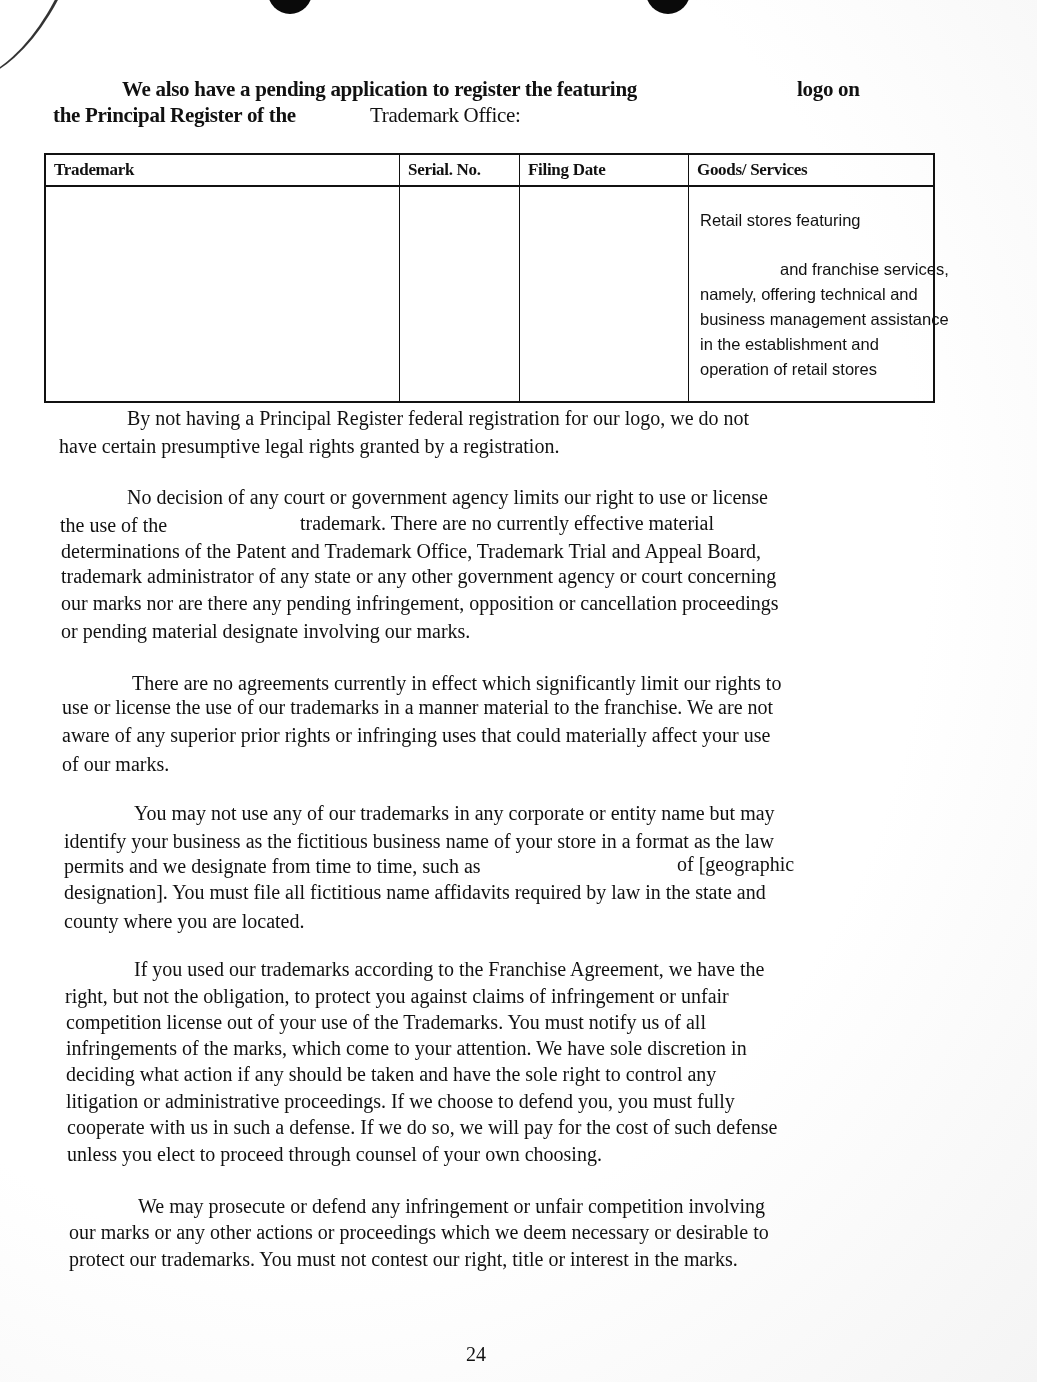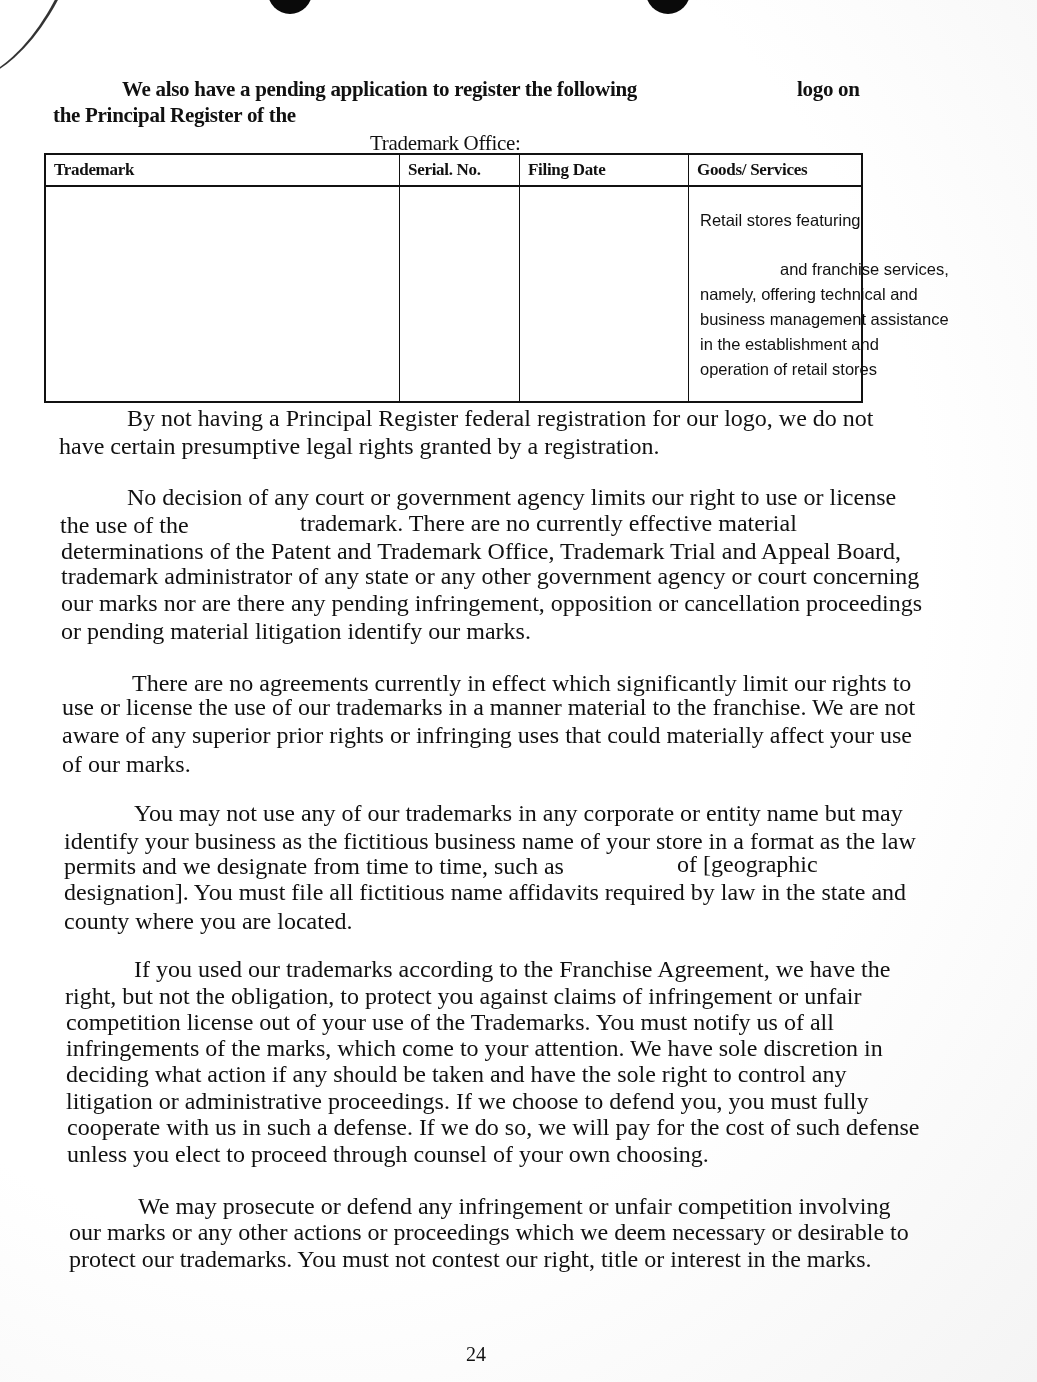--- a/index.html
+++ b/index.html
@@ -15,26 +15,26 @@
   }
   .corner-curl {
     position: absolute; left: -40px; top: -60px; width: 90px; height: 160px;
     border-right: 3px solid #333; border-radius: 0 0 100% 0;
     transform: rotate(18deg);
   }
   .punch-hole { position: absolute; top: -30px; width: 44px; height: 44px; border-radius: 50%; background: #0a0a0a; }
   .hole-1 { left: 268px; }
   .hole-2 { left: 646px; }
 
-  .line { position: absolute; white-space: nowrap; font-size: 24px; line-height: 26px; }
+  .line { position: absolute; white-space: nowrap; font-size: 20px; line-height: 26px; }
   .intro { font-size: 21px; font-weight: bold; letter-spacing: -0.3px; }
-  .intro-normal { font-weight: normal; margin-top: 28px; }
+  .intro-normal { font-weight: normal; }
 
   .tm-table {
-    position: absolute; left: 44px; top: 153px; width: 819px; height: 250px;
+    position: absolute; left: 44px; top: 153px; width: 891px; height: 250px;
     border: 2px solid #111; border-collapse: collapse;
     font-family: "Liberation Sans", "DejaVu Sans", sans-serif;
   }
   .tm-table th {
     height: 26px; text-align: left; font-size: 17px; font-weight: bold;
     padding: 2px 8px; border-bottom: 2px solid #111; border-right: 1.5px solid #111;
     font-family: "Liberation Serif", serif; letter-spacing: -0.3px;
   }
   .tm-table td {
     vertical-align: top; border-right: 1.5px solid #111; padding: 0;
@@ -46,21 +46,21 @@
   .page-number { position: absolute; left: 466px; top: 1343px; font-size: 20px; }
 </style>
 </head>
 <body>
 
 <div class="page">
   <div class="corner-curl"></div>
   <div class="punch-hole hole-1"></div>
   <div class="punch-hole hole-2"></div>
 
-  <div class="line intro" style="left:122px; top:76px;">We also have a pending application to register the following</div>
+  <div class="line intro" style="left:122px; top:76px;">We also have a pending application to register the featuring</div>
   <div class="line intro" style="left:797px; top:76px;">logo on</div>
   <div class="line intro" style="left:53px; top:102px;">the Principal Register of the</div>
   <div class="line intro intro-normal" style="left:370px; top:102px;">Trademark Office:</div>
 
   <table class="tm-table">
     <thead>
       <tr>
         <th style="width:337px;">Trademark</th>
         <th style="width:103px;">Serial. No.</th>
         <th style="width:152px;">Filing Date</th>
@@ -86,21 +86,21 @@
 
   <div class="line" style="left:127px; top:405px;">By not having a Principal Register federal registration for our logo, we do not</div>
   <div class="line" style="left:127px; top:484px;">No decision of any court or government agency limits our right to use or license</div>
 
   <div class="line" style="left:59px; top:433px;">have certain presumptive legal rights granted by a registration.</div>
   <div class="line" style="left:60px; top:512px;">the use of the</div>
   <div class="line" style="left:300px; top:510px;">trademark.  There are no currently effective material</div>
   <div class="line" style="left:61px; top:538px;">determinations of the Patent and Trademark Office, Trademark Trial and Appeal Board,</div>
   <div class="line" style="left:61px; top:563px;">trademark administrator of any state or any other government agency or court concerning</div>
   <div class="line" style="left:61px; top:590px;">our marks nor are there any pending infringement, opposition or cancellation proceedings</div>
-  <div class="line" style="left:61px; top:618px;">or pending material litigation identify our marks.</div>
+  <div class="line" style="left:61px; top:618px;">or pending material designate involving our marks.</div>
 
   <div class="line" style="left:62px; top:694px;">use or license the use of our trademarks in a manner material to the franchise.  We are not</div>
   <div class="line" style="left:132px; top:670px;">There are no agreements currently in effect which significantly limit our rights to</div>
   <div class="line" style="left:62px; top:722px;">aware of any superior prior rights or infringing uses that could materially affect your use</div>
   <div class="line" style="left:62px; top:751px;">of our marks.</div>
 
   <div class="line" style="left:134px; top:800px;">You may not use any of our trademarks in any corporate or entity name but may</div>
   <div class="line" style="left:64px; top:828px;">identify your business as the fictitious business name of your store in a format as the law</div>
   <div class="line" style="left:64px; top:853px;">permits and we designate from time to time, such as</div>
   <div class="line" style="left:677px; top:851px;">of [geographic</div>

